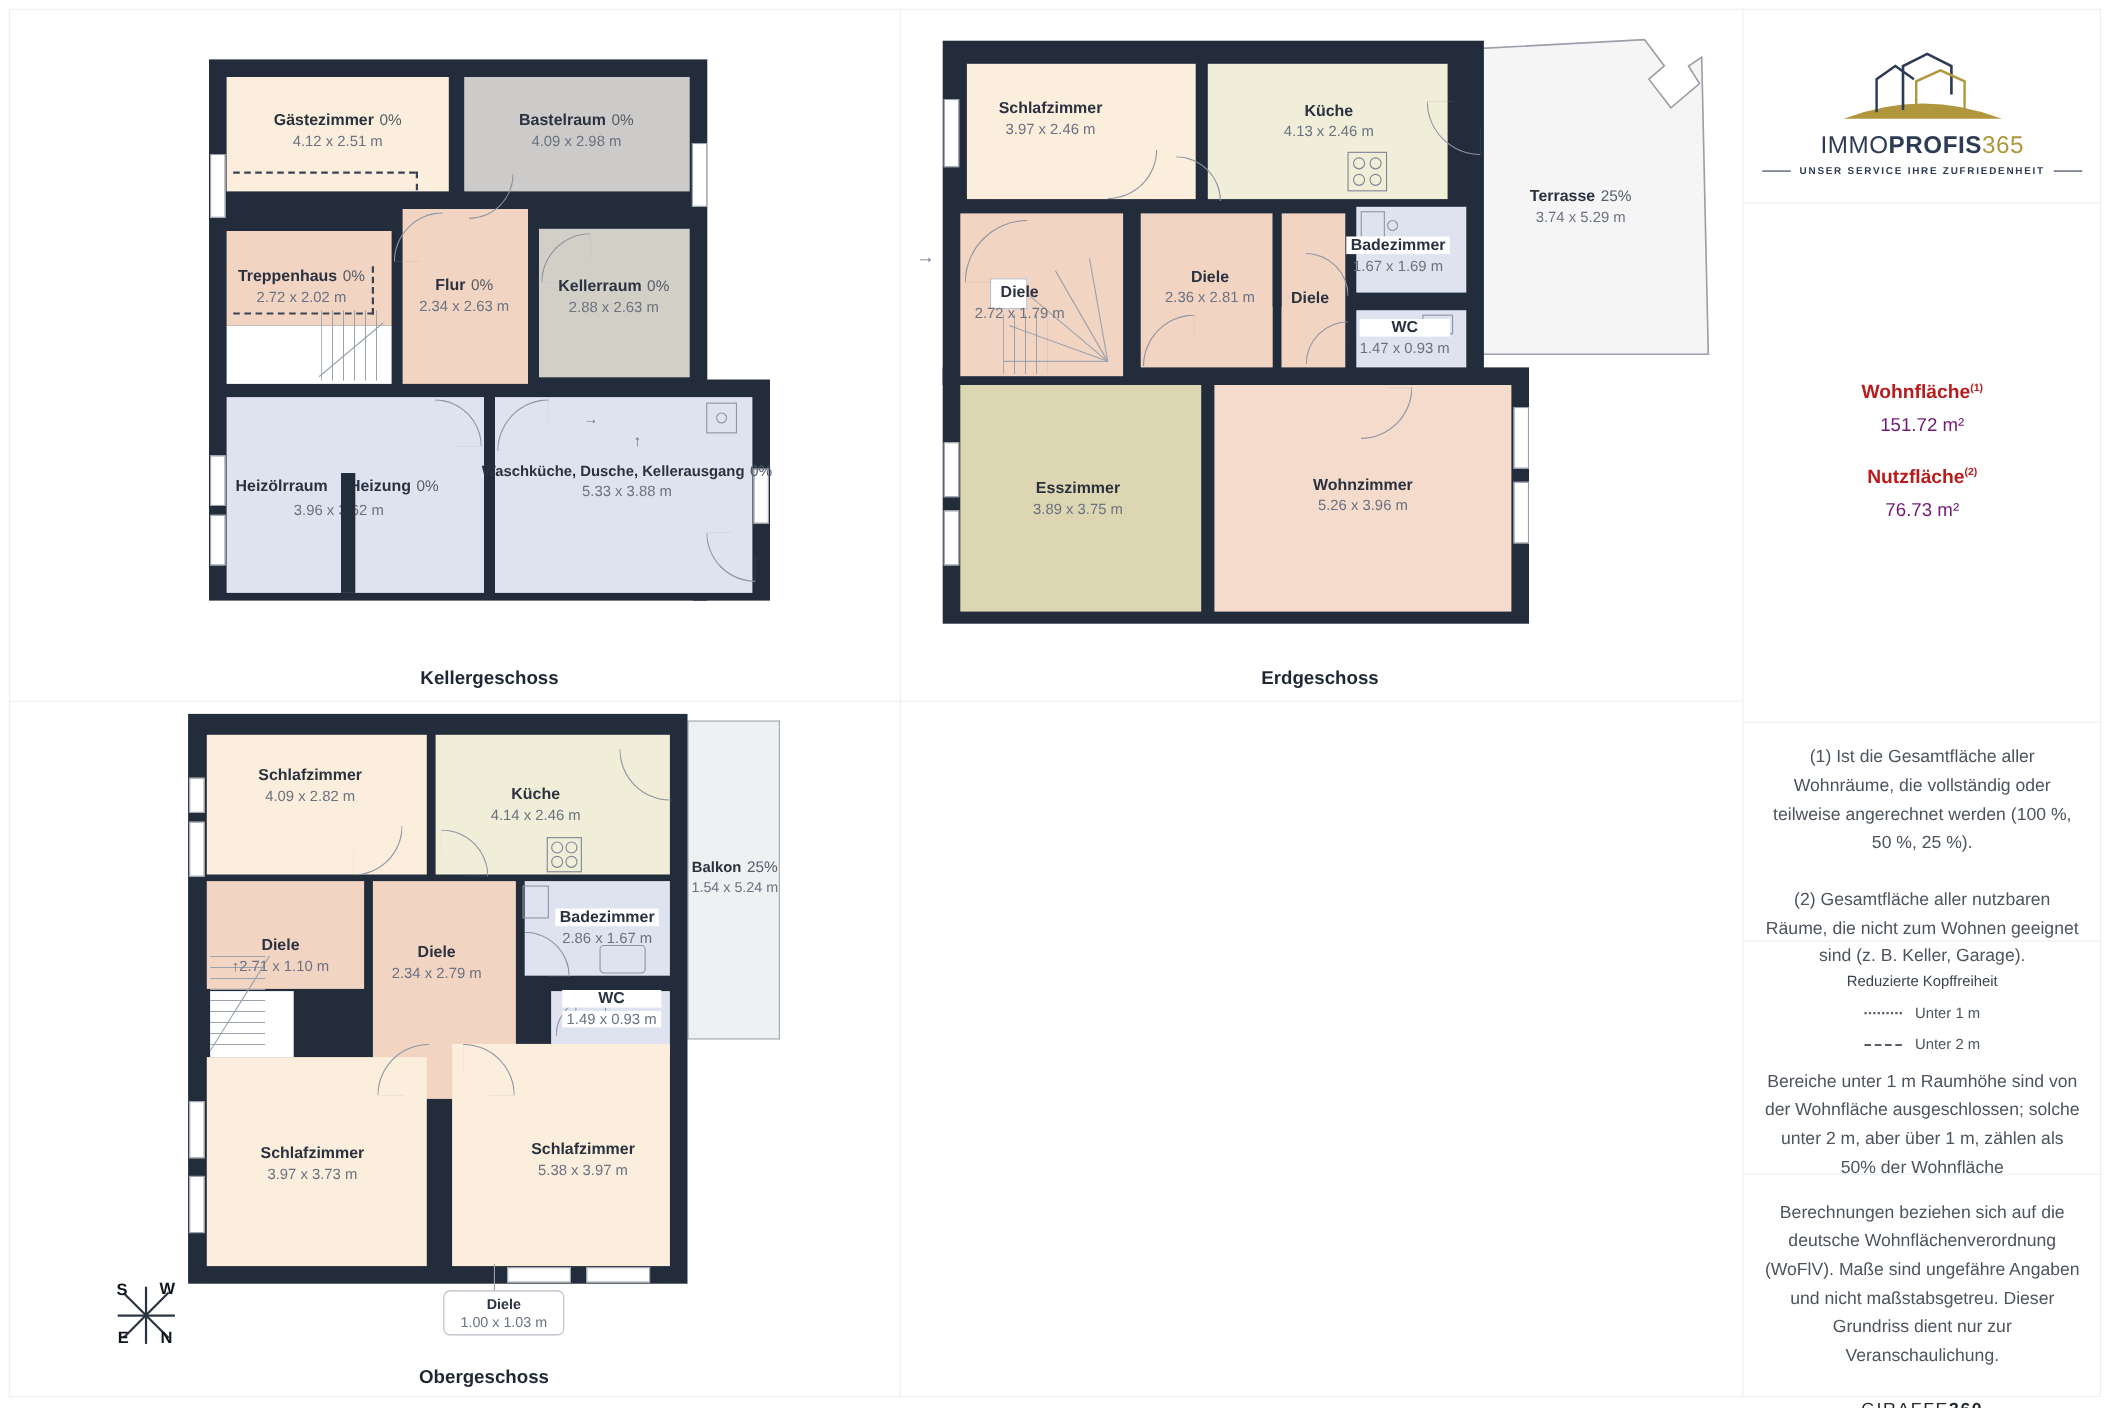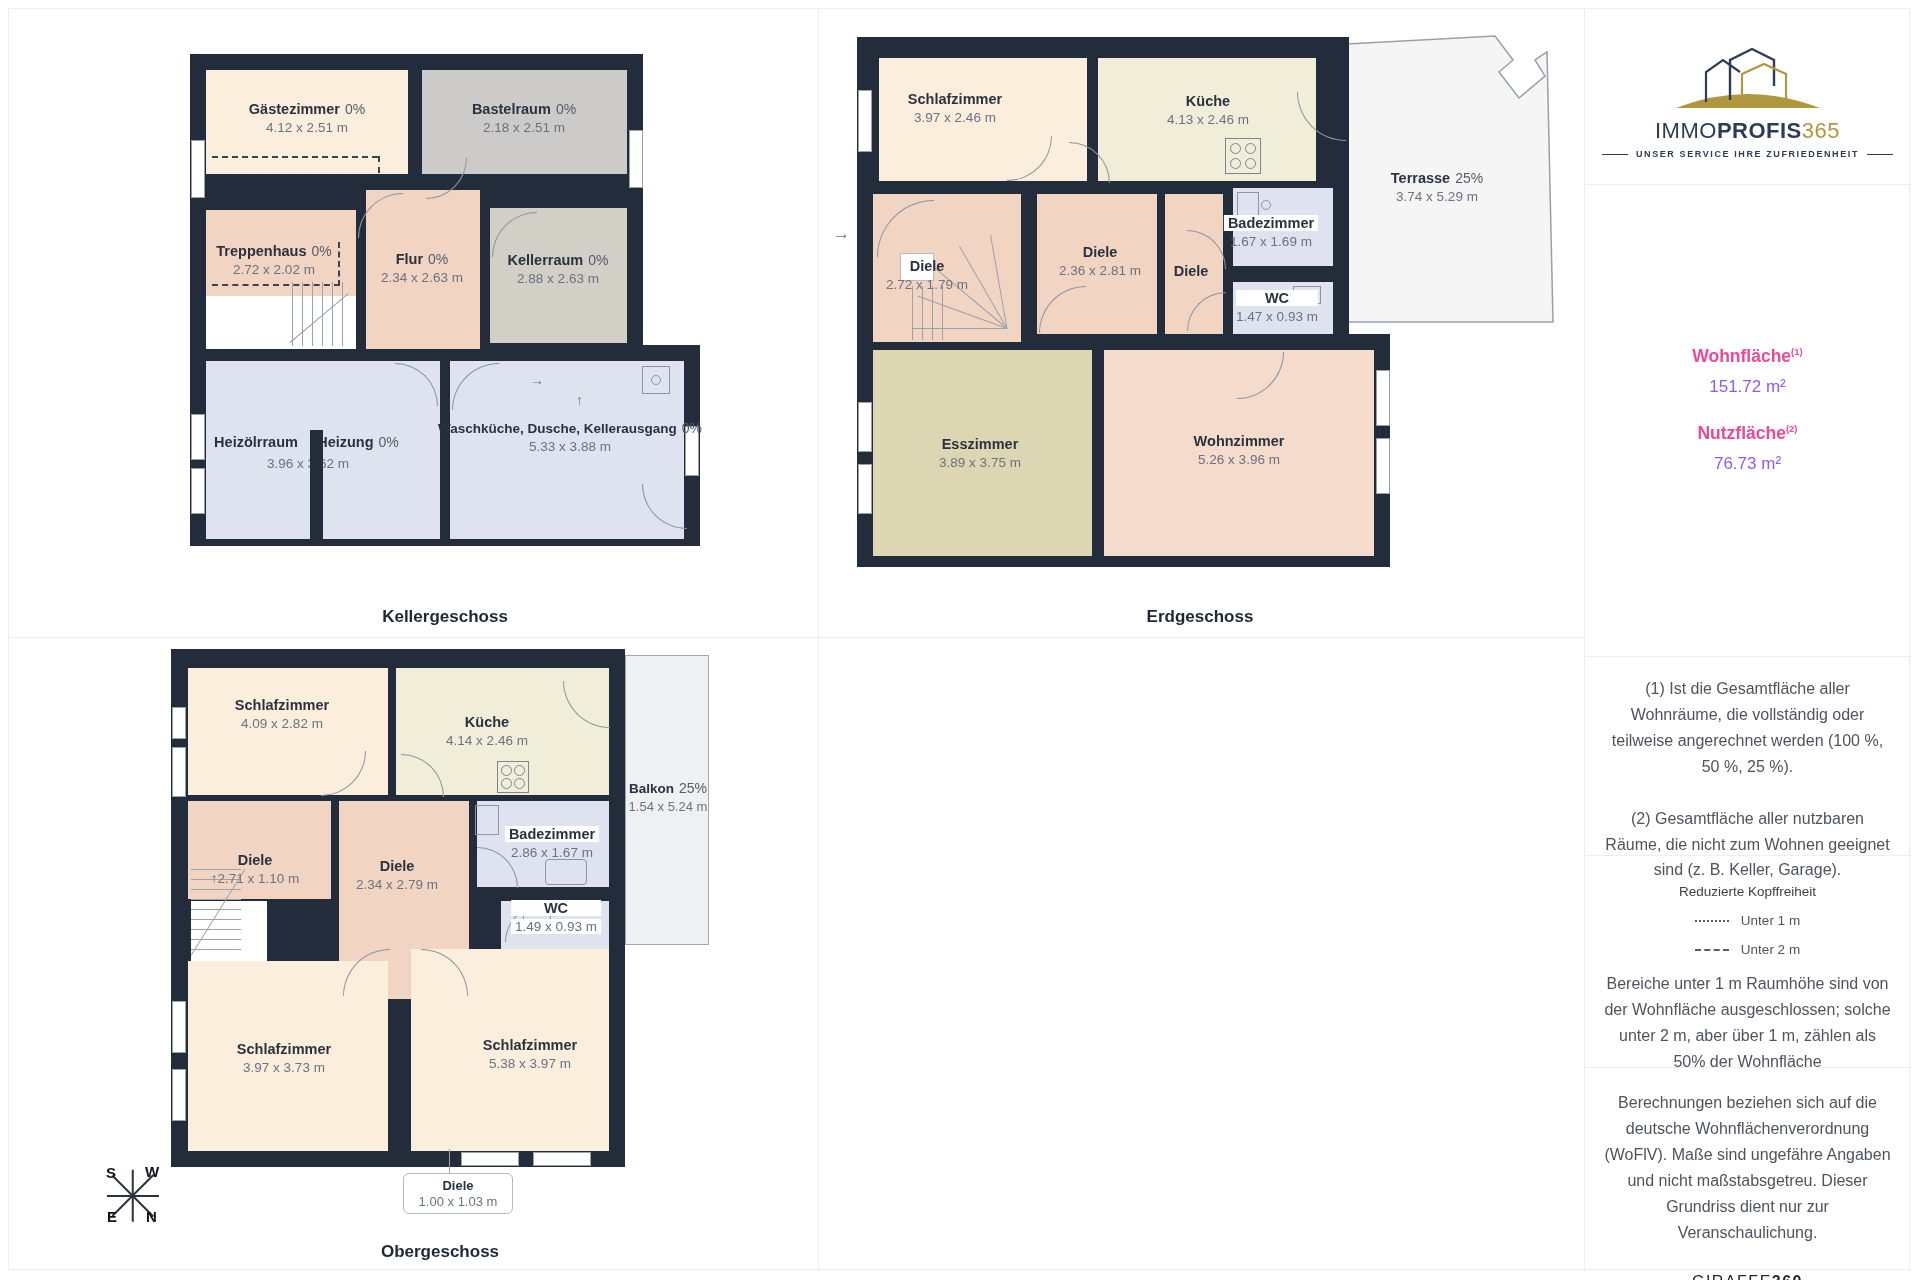--- a/index.html
+++ b/index.html
@@ -40,23 +40,23 @@
   .compass-line{position:absolute;height:1.5px;background:#2a3240;z-index:3;}
   .compass-letter{position:absolute;font-weight:700;font-size:15px;color:#10151d;z-index:3;}
   
   .side{position:absolute;left:1584px;width:327px;text-align:center;z-index:3;}
   .brand{font-size:22px;letter-spacing:.5px;color:#2e3b54;}
   .b-immo{font-weight:400;}
   .b-profis{font-weight:700;}
   .b-365{font-weight:400;color:#b0973e;}
   .tagline{margin-top:5px;font-size:9px;font-weight:700;letter-spacing:1.6px;color:#2e3b54;display:flex;align-items:center;justify-content:center;gap:8px;}
   .tagline .dash{width:26px;height:1px;background:#2e3b54;}
-  .area-h{font-size:17.5px;font-weight:700;color:#ec4899;}
+  .area-h{font-size:17.5px;font-weight:700;color:#b91c1c;}
   .sup{font-size:9.5px;vertical-align:super;font-weight:700;}
-  .area-v{font-size:17px;color:#8b5cf6;margin-top:10px;}
+  .area-v{font-size:17px;color:#701a75;margin-top:10px;}
   .note{font-size:16px;color:#4d545e;line-height:1.62;}
   .legend-title{font-size:13.5px;color:#3c424c;}
   .legend-row{display:flex;align-items:center;justify-content:center;gap:12px;margin-top:14px;color:#4d545e;font-size:13.5px;}
   .dotline{width:34px;border-top:2px dotted #555c66;}
   .dashline{width:34px;border-top:2px dashed #555c66;}
   .giraffe{font-size:16px;letter-spacing:1.5px;color:#23272e;}
   .g1{font-weight:400;}
   .g2{font-weight:700;margin-top:26px;}
 </style>
 </head>
@@ -109,21 +109,21 @@
     <div class="fix fix-circle" style="left:461px;top:321px;width:10px;height:10px;"></div>
     <span class="glyph" style="left:340px;top:318px;">→</span>
     <span class="glyph" style="left:386px;top:338px;">↑</span>
 
     <div class="rlabel" style="left:117px;top:64px;">
       <div class="rname"><span>Gästezimmer</span><span class="rpct">0%</span></div>
       <div class="rdims">4.12 x 2.51 m</div>
     </div>
     <div class="rlabel" style="left:334px;top:64px;">
       <div class="rname"><span>Bastelraum</span><span class="rpct">0%</span></div>
-      <div class="rdims">2.18 x 2.51 m</div>
+      <div class="rdims">4.09 x 2.98 m</div>
     </div>
     <div class="rlabel" style="left:84px;top:206px;">
       <div class="rname"><span>Treppenhaus</span><span class="rpct">0%</span></div>
       <div class="rdims">2.72 x 2.02 m</div>
     </div>
     <div class="rlabel" style="left:232px;top:214px;">
       <div class="rname"><span>Flur</span><span class="rpct">0%</span></div>
       <div class="rdims">2.34 x 2.63 m</div>
     </div>
     <div class="rlabel" style="left:368px;top:215px;">

